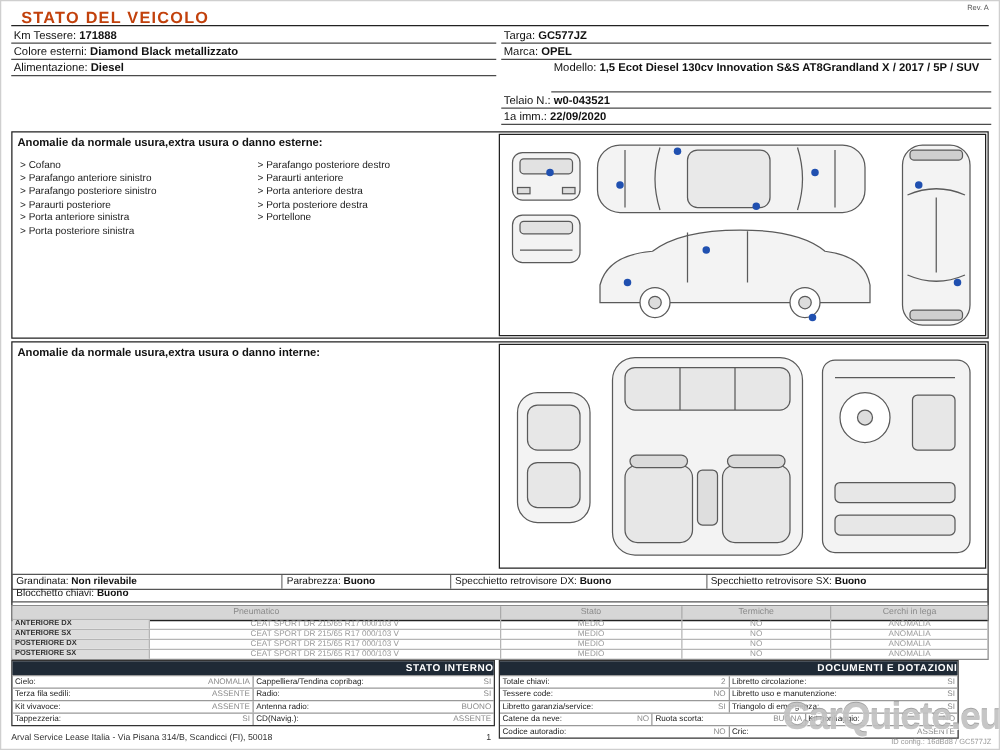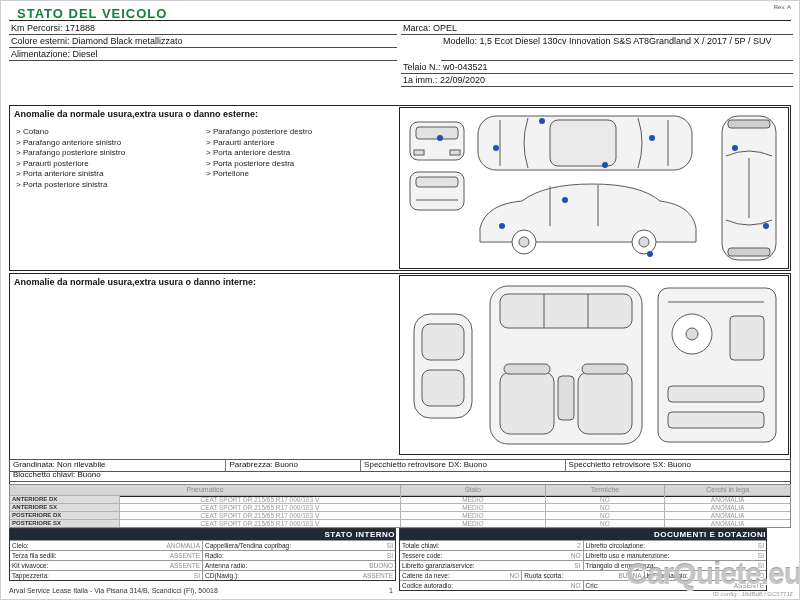--- a/index.html
+++ b/index.html
@@ -3,30 +3,30 @@
 <meta charset="utf-8">
 <style>
   * { box-sizing: border-box; margin: 0; padding: 0; }
   html,body { background:#e8e8e8; }
   .page {
     position: relative; width: 800px; height: 600px; margin: 0 auto;
     background: #fff; border: 1px solid #cfcfcf; overflow: hidden;
     font-family: "Liberation Sans", sans-serif; color: #111;
   }
   .title { position:absolute; left:16px; top:5px; font-size:13px; font-weight:bold;
-           color:#15803d; letter-spacing:1px;text-align:center; }
+           color:#c2410c; letter-spacing:1px;text-align:center; }
   .rev { position:absolute; right:8px; top:3px; font-size:6px; color:#555; }
   .toprule { position:absolute; left:8px; right:8px; top:19px; border-top:1.5px solid #222; }
 
   .infocol { position:absolute; top:21px; }
   .inforow { border-bottom:1px solid #4a4a4a; font-size:9px; height:13px; line-height:12px;
              padding:0 2px; white-space:nowrap; overflow:hidden; }
   .inforow.tall { height:26px; line-height:12.5px; white-space:normal;margin-left:40px; }
   .lbl { color:#111; }
-  .val { font-weight:normal;text-align:center; }
+  .val { font-weight:bold;text-align:center; }
 
   .section { position:absolute; left:8px; width:782px; border:1px solid #222; background:#fff; }
   .sec-title { font-weight:bold; font-size:9px; padding:3px 4px 0 4px; }
   .items { position:absolute; top:21px; font-size:8px; line-height:10.5px; color:#222; list-style:none; }
   .items li::before { content:"> "; }
   .diagbox { position:absolute; border:1px solid #222; background:#fff; overflow:hidden; }
 
   .condrow { position:absolute; left:8px; width:782px; display:flex; border:1px solid #555; border-top:none; }
   .condrow.first { border-top:1px solid #555; }
   .condcell { font-size:8px; height:11px; line-height:10px; padding:0 3px; border-right:1px solid #777; white-space:nowrap; overflow:hidden; }
@@ -66,26 +66,27 @@
 </head>
 <body>
 
 <div class="page">
 
   <div class="title">STATO DEL VEICOLO</div>
   <div class="rev">Rev. A</div>
   <div class="toprule"></div>
 
   <div class="infocol" style="left:8px;width:388px">
-    <div class="inforow"><span class="lbl">Km Percorsi:</span> <span class="val">171888</span></div>
+    <div class="inforow"><span class="lbl">Km Tessere:</span> <span class="val">171888</span></div>
     <div class="inforow"><span class="lbl">Colore esterni:</span> <span class="val">Diamond Black metallizzato</span></div>
     <div class="inforow"><span class="lbl">Alimentazione:</span> <span class="val">Diesel</span></div>
   </div>
 
   <div class="infocol" style="left:400px;width:392px">
+    <div class="inforow"><span class="lbl">Targa:</span> <span class="val">GC577JZ</span></div>
     <div class="inforow"><span class="lbl">Marca:</span> <span class="val">OPEL</span></div>
     <div class="inforow tall"><span class="lbl">Modello:</span> <span class="val">1,5 Ecot Diesel 130cv Innovation S&amp;S AT8Grandland X / 2017 / 5P / SUV</span></div>
     <div class="inforow"><span class="lbl">Telaio N.:</span> <span class="val">w0-043521</span></div>
     <div class="inforow"><span class="lbl">1a imm.:</span> <span class="val">22/09/2020</span></div>
   </div>
 
   <div class="section" style="top:104px;height:166px">
     <div class="sec-title">Anomalie da normale usura,extra usura o danno esterne:</div>
     <ul class="items" style="left:6px;width:186px">
       <li>Cofano</li>

